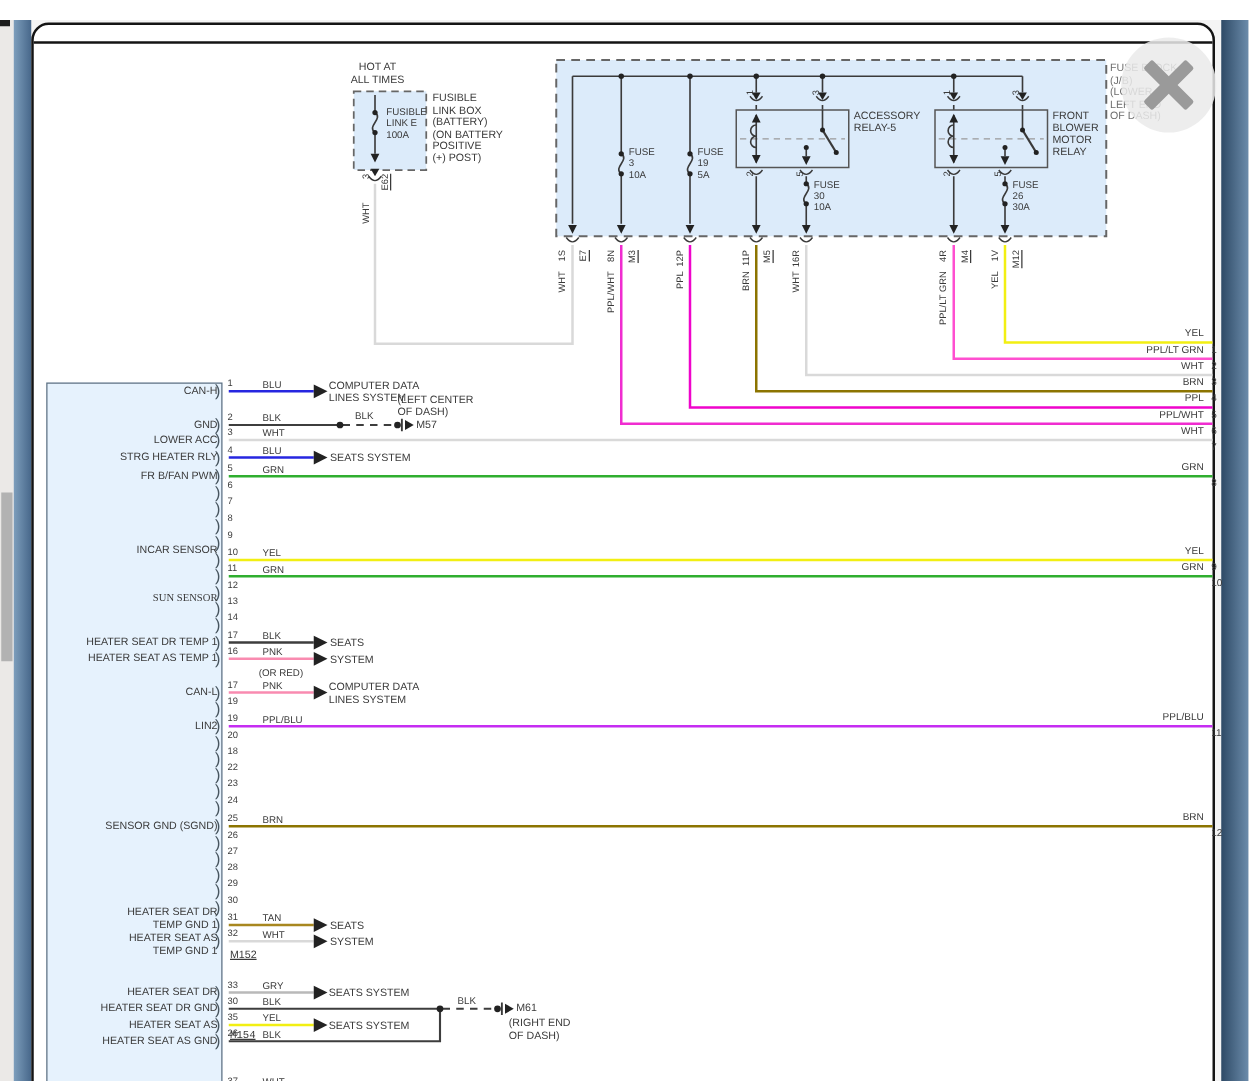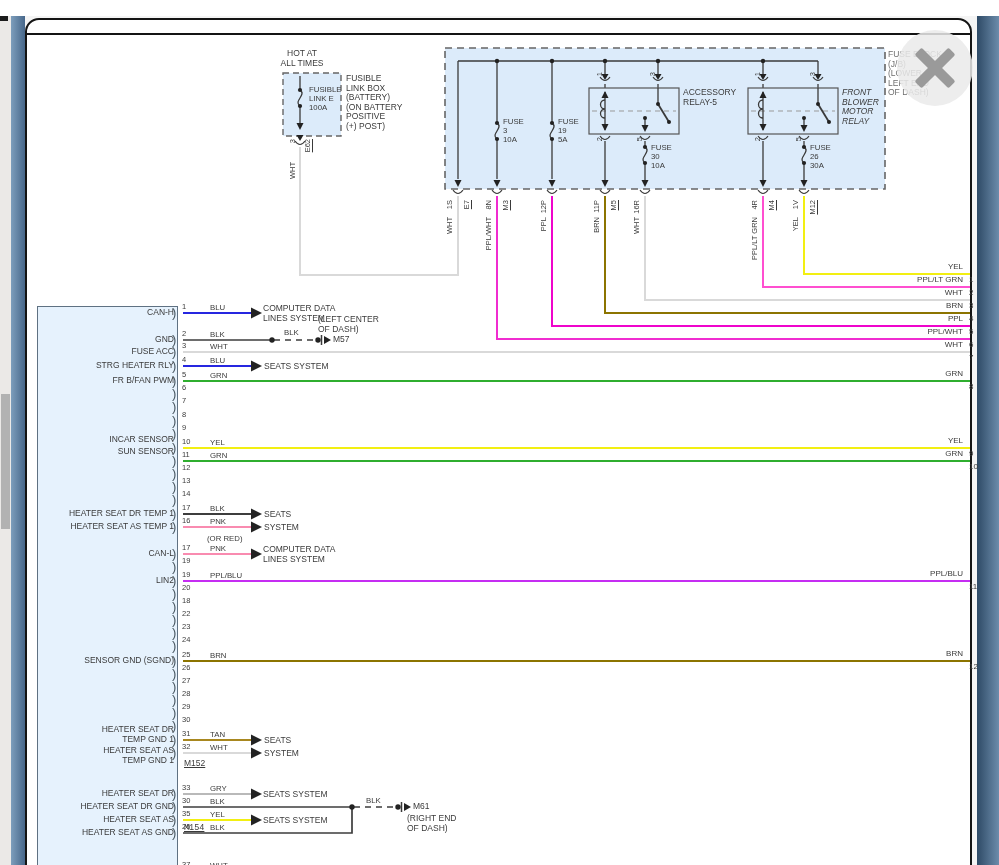--- a/index.html
+++ b/index.html
@@ -254,21 +254,21 @@
 19
 5A</div>
   <div class="txt small" style="left:651px;top:127px;">FUSE
 30
 10A</div>
   <div class="txt small" style="left:810px;top:127px;">FUSE
 26
 30A</div>
   <div class="txt" style="left:683px;top:72px;">ACCESSORY
 RELAY-5</div>
-  <div class="txt" style="left:842px;top:72px;font-style:italic;">FRONT
+  <div class="txt" style="left:842px;top:72px;">FRONT
 BLOWER
 MOTOR
 RELAY</div>
 
   <span class="v" style="left:594px;top:56px;">1</span>
   <span class="v" style="left:647px;top:56px;">3</span>
   <span class="v" style="left:594px;top:121px;">2</span>
   <span class="v" style="left:634px;top:121px;">5</span>
   <span class="v" style="left:752px;top:56px;">1</span>
   <span class="v" style="left:807px;top:56px;">3</span>
@@ -557,25 +557,25 @@
       <span class="pin-num">26</span>
     </div>
 
     <div class="pinwrap" style="top: 855px;">
       <span class="pin-arc">)</span>
       <span class="pin-num">37</span>
     </div>
 
   <div class="llabel" style="top:291px;">CAN-H</div>
   <div class="llabel" style="top:318px;">GND</div>
-  <div class="llabel" style="top:330px;">FUSE ACC</div>
+  <div class="llabel" style="top:330px;">LOWER ACC</div>
   <div class="llabel" style="top:344px;">STRG HEATER RLY</div>
   <div class="llabel" style="top:359px;">FR B/FAN PWM</div>
   <div class="llabel" style="top:418px;">INCAR SENSOR</div>
-  <div class="llabel" style="top:430px;">SUN SENSOR</div>
+  <div class="llabel" style="top:457px;font-family:Liberation Serif, serif;">SUN SENSOR</div>
   <div class="llabel" style="top:492px;">HEATER SEAT DR TEMP 1</div>
   <div class="llabel" style="top:505px;">HEATER SEAT AS TEMP 1</div>
   <div class="llabel" style="top:532px;">CAN-L</div>
   <div class="llabel" style="top:559px;">LIN2</div>
   <div class="llabel" style="top:639px;">SENSOR GND (SGND)</div>
   <div class="llabel" style="top:708px;">HEATER SEAT DR
 TEMP GND 1</div>
   <div class="llabel" style="top:729px;">HEATER SEAT AS
 TEMP GND 1</div>
   <div class="llabel" style="top:772px;">HEATER SEAT DR</div>

